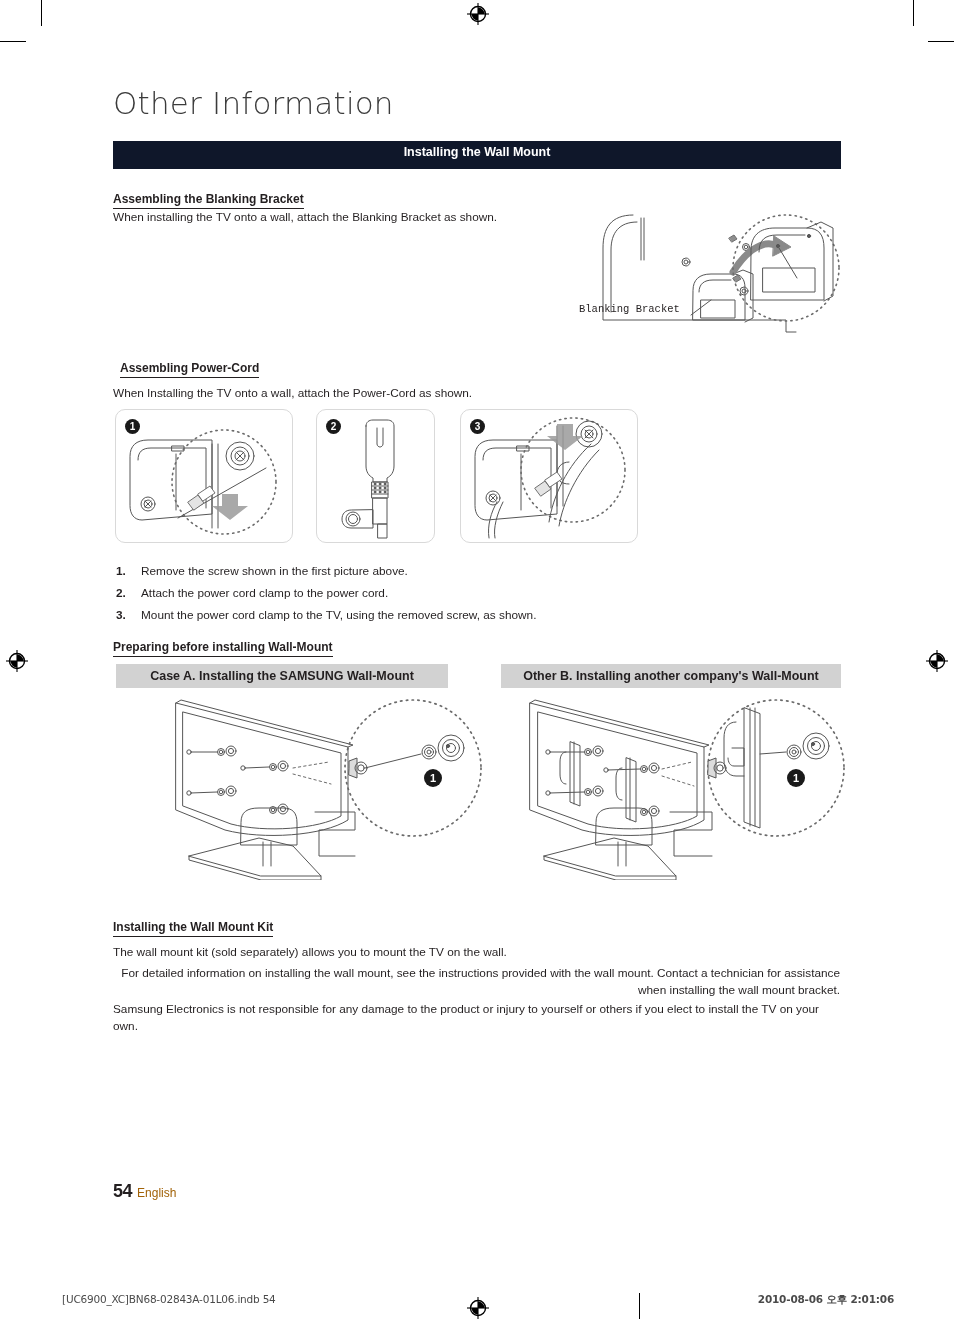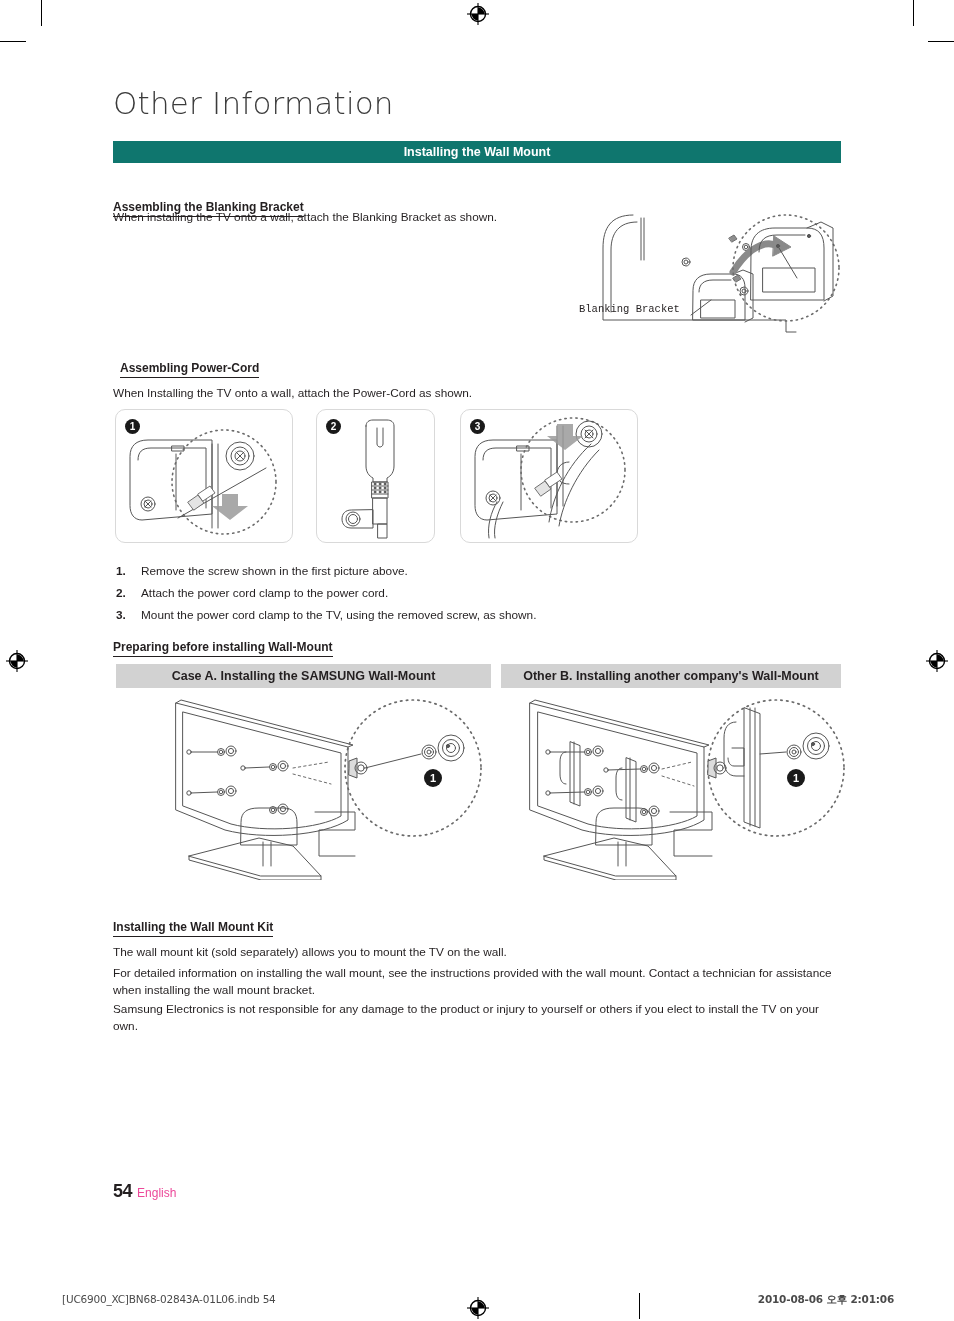--- a/index.html
+++ b/index.html
@@ -49,22 +49,22 @@
     color: #3b3b3b;
     font-family: "DejaVu Sans", sans-serif;
     font-stretch: condensed;
   }
 
   .band {
     position: absolute;
     left: 0;
     top: 141px;
     width: 728px;
-    height: 22px;
-    background: #0f766e;
+    height: 28px;
+    background: #0f172a;
     color: #ffffff;
     font-size: 12.5px;
     font-weight: bold;
     text-align: center;
     line-height: 22px;
   }
 
   .sub-head {
     position: absolute;
     font-size: 12px;
@@ -159,21 +159,21 @@
     position: absolute;
     top: 0;
     height: 24px;
     background: #d2d2d2;
     color: #231f20;
     font-size: 12.5px;
     font-weight: bold;
     text-align: center;
     line-height: 24px;
   }
-  .case-bar.a { left: 0;     width: 375px; }
+  .case-bar.a { left: 0;     width: 332px; }
   .case-bar.b { left: 385px; width: 340px; }
 
   .case-figs {
     position: absolute;
     left: 0;
     top: 690px;
     width: 728px;
     height: 190px;
   }
   .case-fig { position: absolute; top: 0; width: 370px; height: 190px; }
@@ -201,21 +201,21 @@
     top: 1181px;
   }
   .folio-num {
     font-size: 18px;
     font-weight: bold;
     color: #231f20;
     letter-spacing: -0.5px;
   }
   .folio-lang {
     font-size: 12px;
-    color: #ec4899;
+    color: #a16207;
     margin-left: 5px;
   }
 
   .print-footer {
     position: absolute;
     top: 1293px;
     font-size: 10.5px;
     color: #4a4a4a;
     font-family: "DejaVu Sans", sans-serif;
     letter-spacing: -0.2px;
@@ -270,21 +270,21 @@
 </svg>
 
 <div class="bleed-line" style="left:639px; top:1293px; width:1px; height:26px;"></div>
 
 <div class="page">
 
   <div class="chapter-title">Other Information</div>
 
   <div class="band">Installing the Wall Mount</div>
 
-  <div class="sub-head" style="left:0; top:200px;">Assembling the Blanking Bracket</div>
+  <div class="sub-head" style="left:0; top:192px;">Assembling the Blanking Bracket</div>
   <div class="body-text" style="left:0; top:209px; width:620px;">When installing the TV onto a wall, attach the Blanking Bracket as shown.</div>
 
   <svg class="blank-fig" viewBox="0 0 262 145">
     <g fill="none" stroke="#565656" stroke-width="1" stroke-linejoin="round" stroke-linecap="round">
 
       <path d="M52 15 C30 15 22 28 22 48 L22 120 L205 120 L205 132 L215 132"></path>
       <path d="M56 22 C38 22 30 33 30 50 L30 112"></path>
 
       <line x1="60" y1="18" x2="60" y2="60"></line>
       <line x1="63" y1="18" x2="63" y2="60"></line>
@@ -599,21 +599,21 @@
         <circle cx="305" cy="54" r="1.6" fill="#565656"></circle>
       </g>
       <circle cx="288" cy="88" r="9" fill="#1a1a1a"></circle>
       <text x="288" y="92" font-family="Liberation Sans, sans-serif" font-size="11" font-weight="bold" fill="#ffffff" text-anchor="middle">1</text>
     </svg>
   </div>
 
 
   <div class="sub-head" style="left:0; top:920px;">Installing the Wall Mount Kit</div>
   <div class="body-text" style="left:0; top:944px; width:715px;">The wall mount kit (sold separately) allows you to mount the TV on the wall.</div>
-  <div class="body-text" style="left:0; top:965px; width:727px;">For detailed information on installing the wall mount, see the instructions provided with the wall mount. Contact a technician for assistance when installing the wall mount bracket.</div>
+  <div class="body-text" style="left:0; top:965px; width:727px;text-align:right;">For detailed information on installing the wall mount, see the instructions provided with the wall mount. Contact a technician for assistance when installing the wall mount bracket.</div>
   <div class="body-text" style="left:0; top:1001px; width:716px;">Samsung Electronics is not responsible for any damage to the product or injury to yourself or others if you elect to install the TV on your own.</div>
 
   <div class="folio">
     <span class="folio-num">54</span><span class="folio-lang">English</span>
   </div>
 
 </div>
 
 <div class="print-footer left">[UC6900_XC]BN68-02843A-01L06.indb   54</div>
 <div class="print-footer right">2010-08-06   오후 2:01:06</div>

